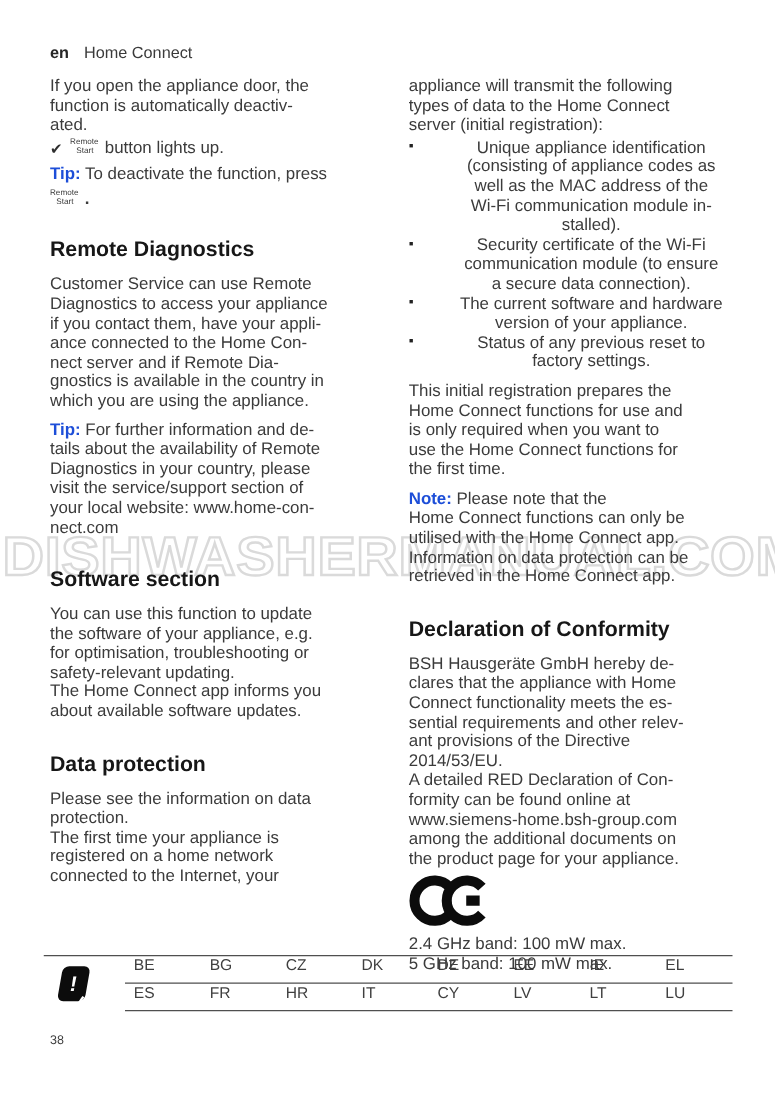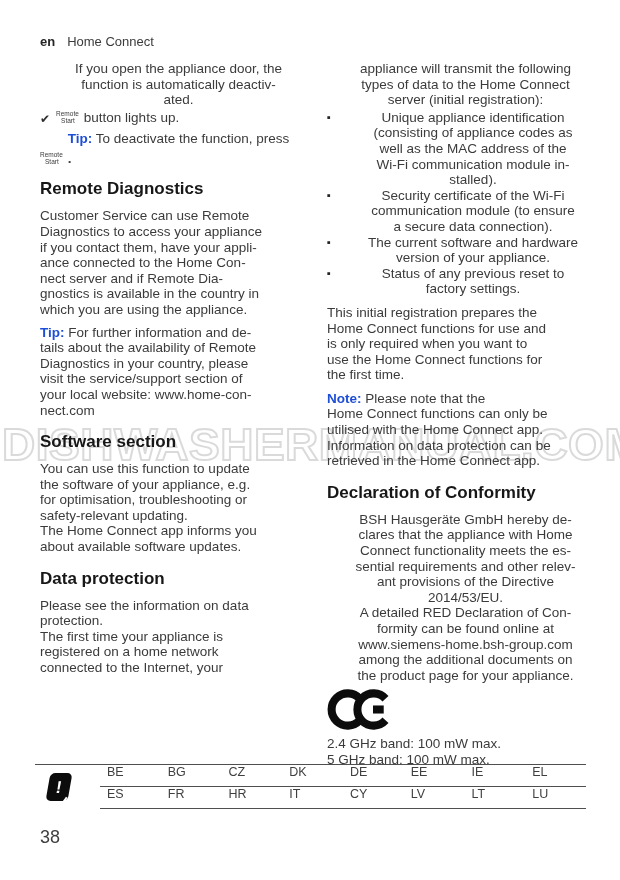--- a/index.html
+++ b/index.html
@@ -12,24 +12,24 @@
     font-size:46px;font-weight:bold;letter-spacing:0.5px;
     color:rgba(255,255,255,0.0);-webkit-text-stroke:2px #dadada;
     transform:scaleY(0.95);transform-origin:left top;
   }
   .header{position:absolute;left:40px;top:34px;z-index:1;font-size:13px;color:#3b3b3b;}
   .header .lang{font-weight:bold;color:#262626;margin-right:12px;}
   .col{position:absolute;top:61px;width:277px;z-index:1;font-size:13.5px;line-height:15.6px;}
   .col-left{left:40px;}
   .col-right{left:327px;}
   p.body{margin:0 0 7px 0;white-space:pre-line;}
-  p.tight{margin-bottom:2px;text-align:center;}
+  p.tight{margin-bottom:2px;}
   .indent{margin-left:17px;}
   b.label{color:#1d4ed8;}
-  h2{font-size:17px;line-height:20px;font-weight:bold;color:#171717;margin:14px 0 9px 0;}
+  h2{font-size:17px;line-height:20px;font-weight:bold;color:#171717;margin:25px 0 9px 0;}
   .checkline{display:flex;align-items:flex-end;margin:1px 0 5px 0;}
   .check{font-size:12px;color:#2e2e2e;margin-right:6px;line-height:14px;}
   .btn-label{display:inline-flex;flex-direction:column;font-size:6.5px;line-height:7px;color:#3b3b3b;margin-right:5px;}
   .btn-label .l2{padding-left:5px;}
   .checkline .btn-label{margin-bottom:2px;}
   .tip-btn{display:flex;align-items:flex-end;margin:1px 0 0 0;height:17px;}
   .tip-btn .period{font-size:13.5px;line-height:12px;font-weight:bold;}
   .bullets{margin:0 0 8px 0;}
   .bullet-item{display:flex;}
   .bullet-glyph{flex:none;width:15px;font-size:11px;line-height:15.6px;color:#222222;}
@@ -46,21 +46,21 @@
     position:relative;display:flex;align-items:center;justify-content:center;
     color:#ffffff;font-weight:bold;font-size:17px;line-height:17px;
   }
   .icon-book::after{
     content:"";position:absolute;right:1px;bottom:4px;width:11px;height:1.5px;background:#ffffff;
     transform:rotate(-62deg);transform-origin:right bottom;
   }
   .t-grid{flex:1;}
   .t-row{display:flex;height:21px;border-bottom:1.4px solid #4f4f4f;}
   .t-cell{flex:1;font-size:12.5px;color:#3f3f3f;padding-left:7px;}
-  .page-number{position:absolute;left:40px;top:827px;z-index:1;font-size:18px;color:#3f3f3f;text-align:right;}
+  .page-number{position:absolute;left:40px;top:827px;z-index:1;font-size:10px;color:#3f3f3f;text-align:right;}
 </style>
 </head>
 <body>
 
 <div class="watermark">DISHWASHERMANUAL.COM</div>
 
 <div class="header">
   <span class="lang">en</span><span>Home Connect</span>
 </div>
 

